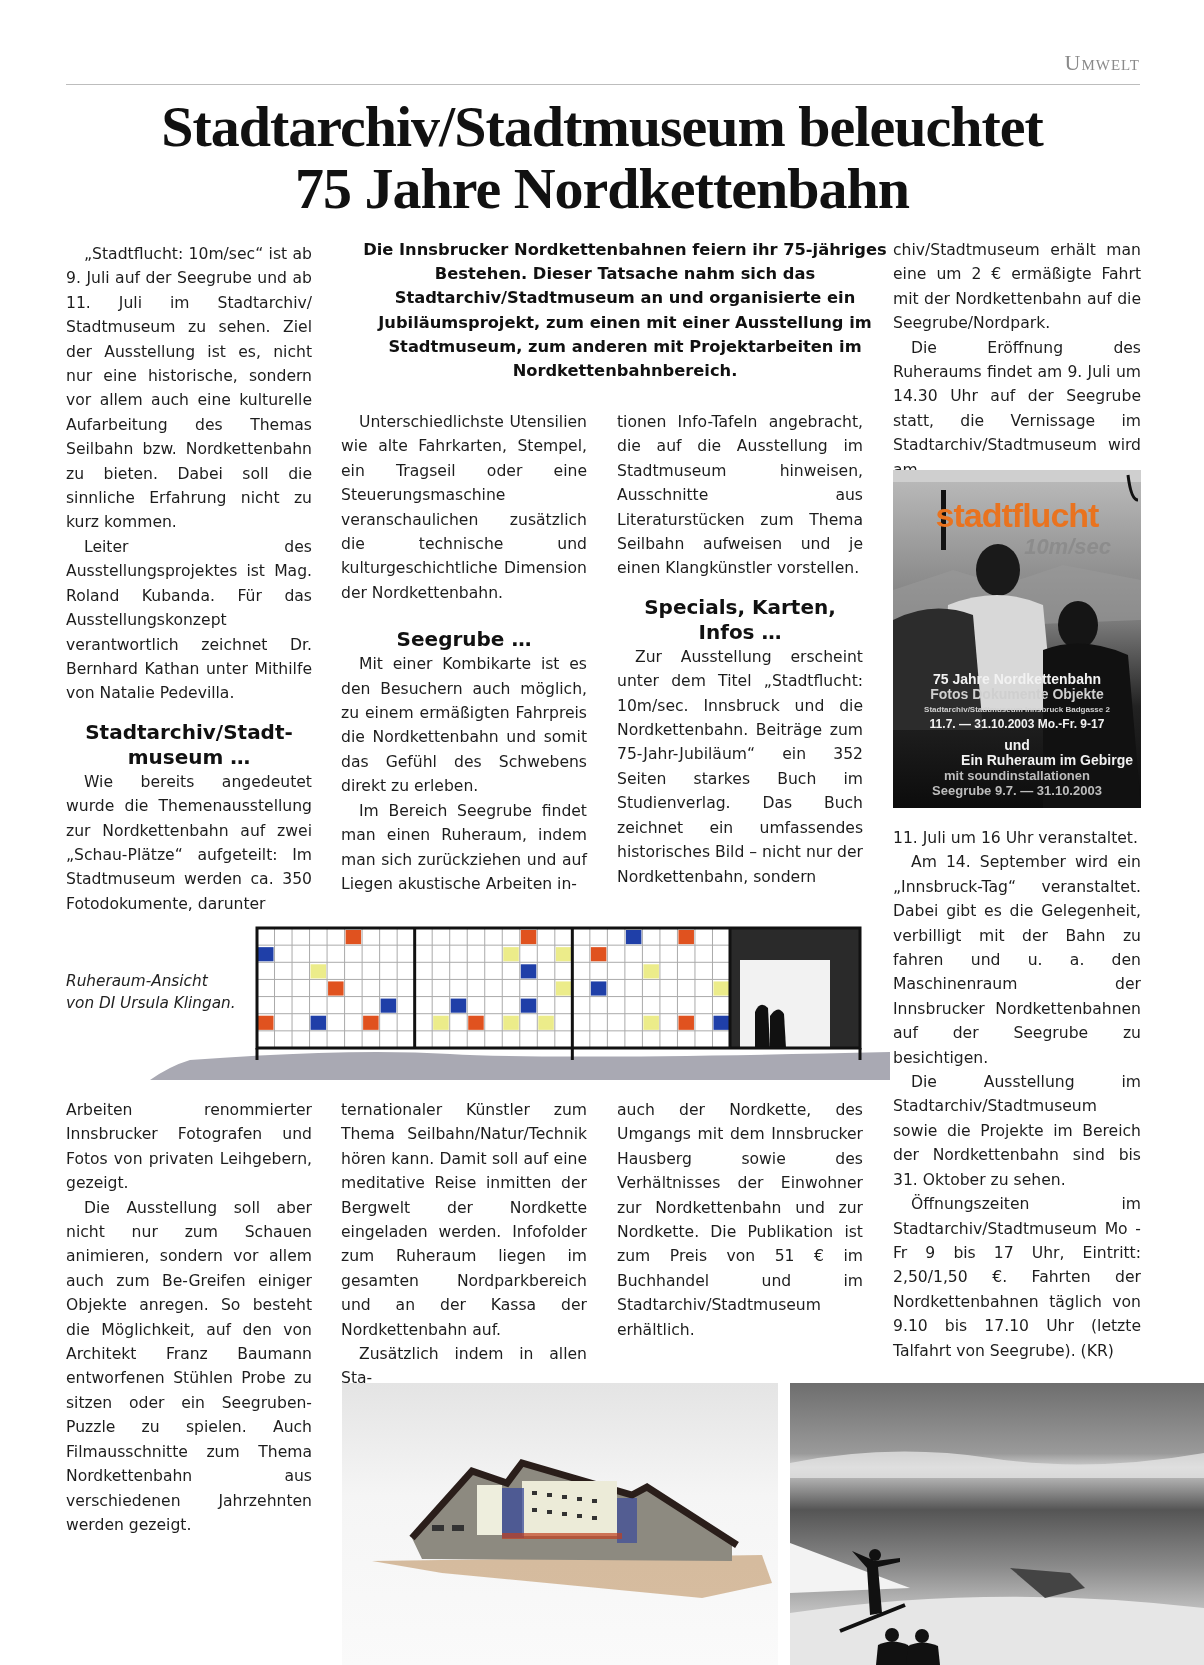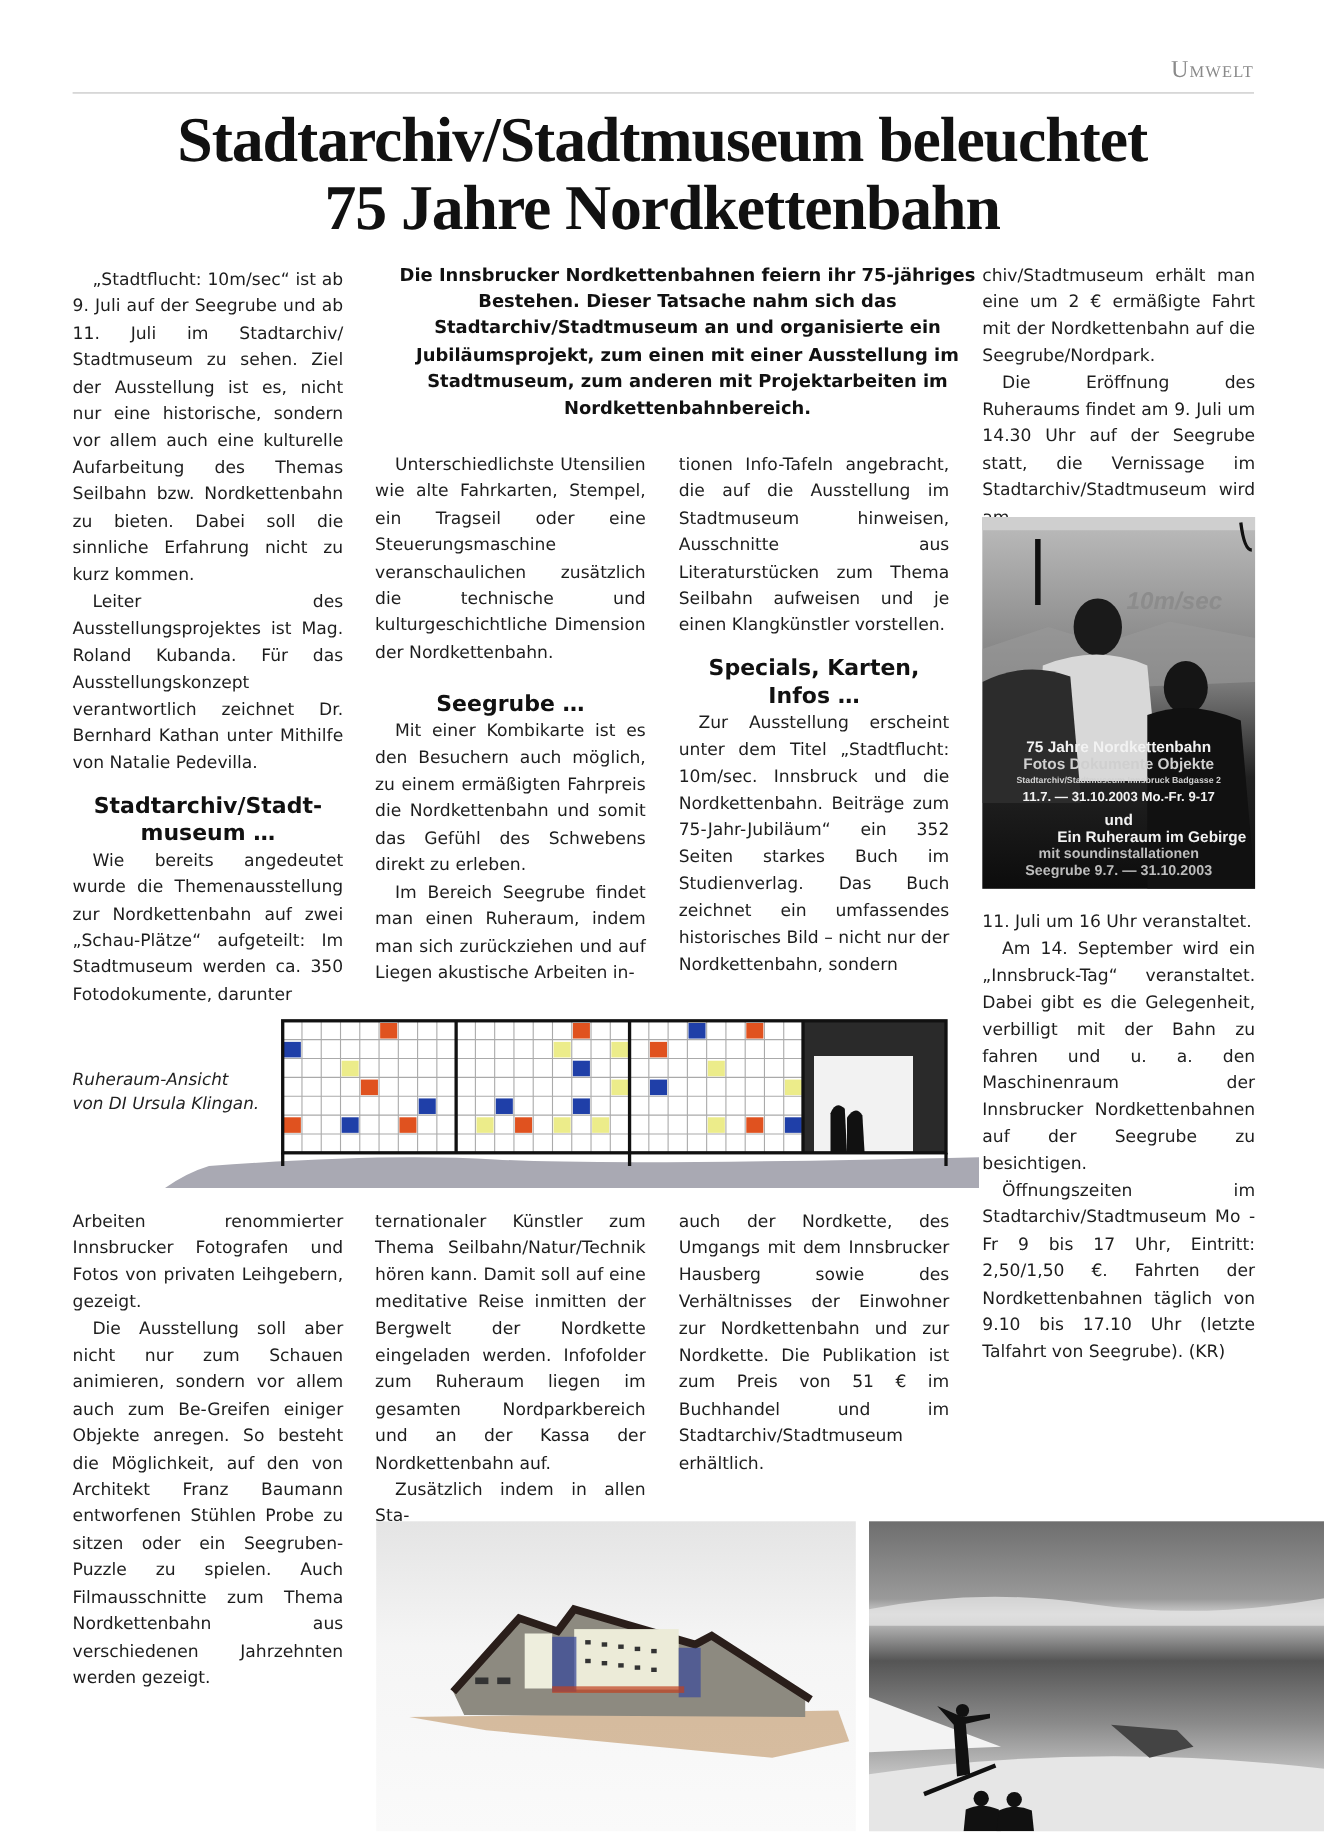--- a/index.html
+++ b/index.html
@@ -82,36 +82,38 @@
     <rect x="0" y="0" width="248" height="12" fill="#cfcfcf"></rect>
     <path d="M0 120 L60 100 L110 115 L170 95 L248 110 L248 150 L0 160 Z" fill="#9a9a9a" opacity="0.6"></path>
     <ellipse cx="105" cy="100" rx="22" ry="26" fill="#1a1a1a"></ellipse>
     <path d="M55 135 Q105 115 150 135 L160 240 L50 240 Z" fill="#d8d8d8"></path>
     <path d="M0 150 Q40 130 80 145 L90 260 L0 260 Z" fill="#2c2c2c"></path>
     <ellipse cx="185" cy="155" rx="20" ry="24" fill="#151515"></ellipse>
     <path d="M150 180 Q190 165 235 185 L248 338 L150 338 Z" fill="#111"></path>
     <rect x="48" y="20" width="5" height="60" fill="#111"></rect>
     <path d="M235 5 Q238 30 245 30" stroke="#111" stroke-width="3" fill="none"></path>
   </svg>
+  <div class="ptitle">stadtflucht</div>
   <div class="psub">10m/sec</div>
   <div class="plines">
     <div class="pl1">75 Jahre Nordkettenbahn</div>
     <div class="pl2">Fotos Dokumente Objekte</div>
     <div class="pl3">Stadtarchiv/Stadtmuseum Innsbruck Badgasse 2</div>
     <div class="pl4">11.7. — 31.10.2003 Mo.-Fr. 9-17</div>
     <div class="pl5">und</div>
     <div class="pl6">Ein Ruheraum im Gebirge</div>
     <div class="pl7">mit soundinstallationen</div>
     <div class="pl8">Seegrube   9.7. — 31.10.2003</div>
   </div>
 </div>
 
 <div class="abs col" style="left:893px; top:826px; width:248px;">
   <p class="noindent">11. Juli um 16 Uhr veranstaltet.</p>
   <p>Am 14. September wird ein „Innsbruck-Tag“ veranstaltet. Dabei gibt es die Gelegenheit, verbilligt mit der Bahn zu fahren und u. a. den Maschinenraum der Innsbrucker Nordkettenbahnen auf der Seegrube zu besichtigen.</p>
+  <p>Die Ausstellung im Stadtarchiv/Stadtmuseum sowie die Projekte im Bereich der Nordkettenbahn sind bis 31. Oktober zu sehen.</p>
   <p>Öffnungszeiten im Stadtarchiv/Stadtmuseum Mo - Fr 9 bis 17 Uhr, Eintritt: 2,50/1,50 €. Fahrten der Nordkettenbahnen täglich von 9.10 bis 17.10 Uhr (letzte Talfahrt von Seegrube). (KR)</p>
 </div>
 
 <div class="abs caption" style="left:66px; top:970px; width:200px;">
   <div>Ruheraum-Ansicht</div>
   <div>von DI Ursula Klingan.</div>
 </div>
 <svg class="abs" style="left:150px; top:920px;" width="740" height="160" id="ruheraum-svg">
     <path d="M40 140 Q200 128 300 134 T740 132 L740 160 L0 160 Q20 146 40 140 Z" fill="#a9a9b3"></path>
     <line x1="107" y1="8" x2="107" y2="128" stroke="#aaa" stroke-width="1"></line>

